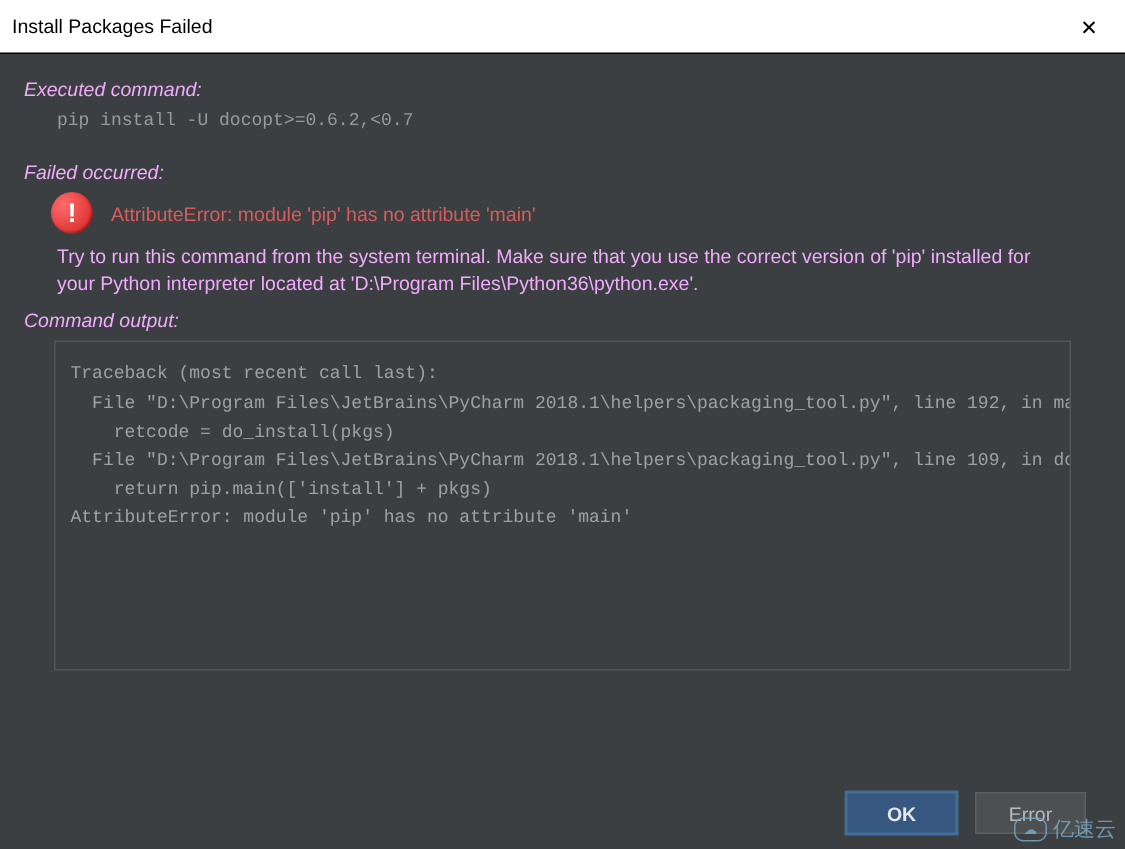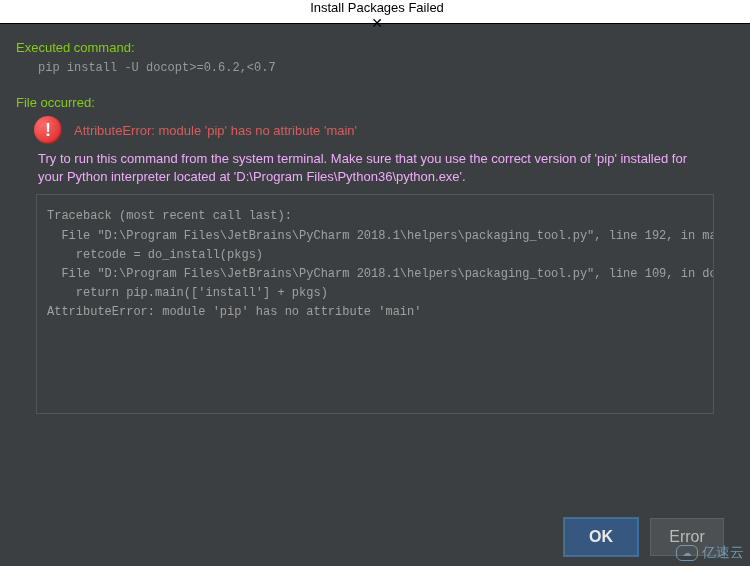--- a/index.html
+++ b/index.html
@@ -7,28 +7,27 @@
       width: 750px;
       height: 566px;
       background: #3c3f41;
       font-family: "Segoe UI", Arial, sans-serif;
       font-size: 13px;
       color: #bbbbbb;
       overflow: hidden;
       position: relative;
     }
     .titlebar {
-      height: 24px;
+      height: 36px;
       background: #ffffff;
       border-bottom: 1px solid #000;
       display: flex;
       align-items: center;
       justify-content: space-between;
       padding: 0 4px 0 8px;
-      flex-direction: column;
     }
     .titlebar-title {
       color: #000;
       font-size: 13px;
     }
     .close-btn {
       width: 40px;
       height: 24px;
       display: flex;
       align-items: center;
@@ -36,23 +35,24 @@
       cursor: pointer;
       color: #000;
       font-size: 14px;
     }
     .content {
       padding: 10px 16px 0 16px;
       height: calc(100% - 26px - 48px);
       overflow: hidden;
     }
     .section-label {
-      color: #84cc16;
+      color: #f0abfc;
       margin-top: 6px;
       margin-bottom: 6px;
+      font-style: italic;
     }
     .cmd-line {
       font-family: "SimSun", "Courier New", monospace;
       font-size: 12px;
       color: #999999;
       margin-left: 22px;
       margin-bottom: 20px;
     }
     .error-row {
       display: flex;
@@ -99,25 +99,25 @@
     }
     .button-row {
       position: absolute;
       bottom: 10px;
       right: 26px;
       display: flex;
       gap: 12px;
     }
     .btn {
       min-width: 74px;
-      height: 38px;
+      height: 28px;
       border: 1px solid #5e6060;
       background: #4c5052;
       color: #bbbbbb;
-      font-size: 16px;
+      font-size: 13px;
       display: flex;
       align-items: center;
       justify-content: center;
       cursor: pointer;
     }
     .btn-primary {
       background: #365880;
       border: 1px solid #4a708b;
       color: #e8e8e8;
       font-weight: bold;
@@ -155,28 +155,29 @@
   <div class="close-btn">
     <span>✕</span>
   </div>
 </div>
 
 <div class="content">
 
   <div class="section-label">Executed command:</div>
   <div class="cmd-line">pip install -U docopt&gt;=0.6.2,&lt;0.7</div>
 
-  <div class="section-label">File occurred:</div>
+  <div class="section-label">Failed occurred:</div>
   <div class="error-row">
     <div class="error-icon">!</div>
     <div class="error-text">AttributeError: module 'pip' has no attribute 'main'</div>
   </div>
 
   <div class="solution-text">Try to run this command from the system terminal. Make sure that you use the correct version of 'pip' installed for your Python interpreter located at 'D:\Program Files\Python36\python.exe'.</div>
 
+  <div class="section-label">Command output:</div>
   <div class="output-box">Traceback (most recent call last):
   File "D:\Program Files\JetBrains\PyCharm 2018.1\helpers\packaging_tool.py", line 192, in main
     retcode = do_install(pkgs)
   File "D:\Program Files\JetBrains\PyCharm 2018.1\helpers\packaging_tool.py", line 109, in do_install
     return pip.main(['install'] + pkgs)
 AttributeError: module 'pip' has no attribute 'main'</div>
 
 </div>
 
 <div class="button-row">

